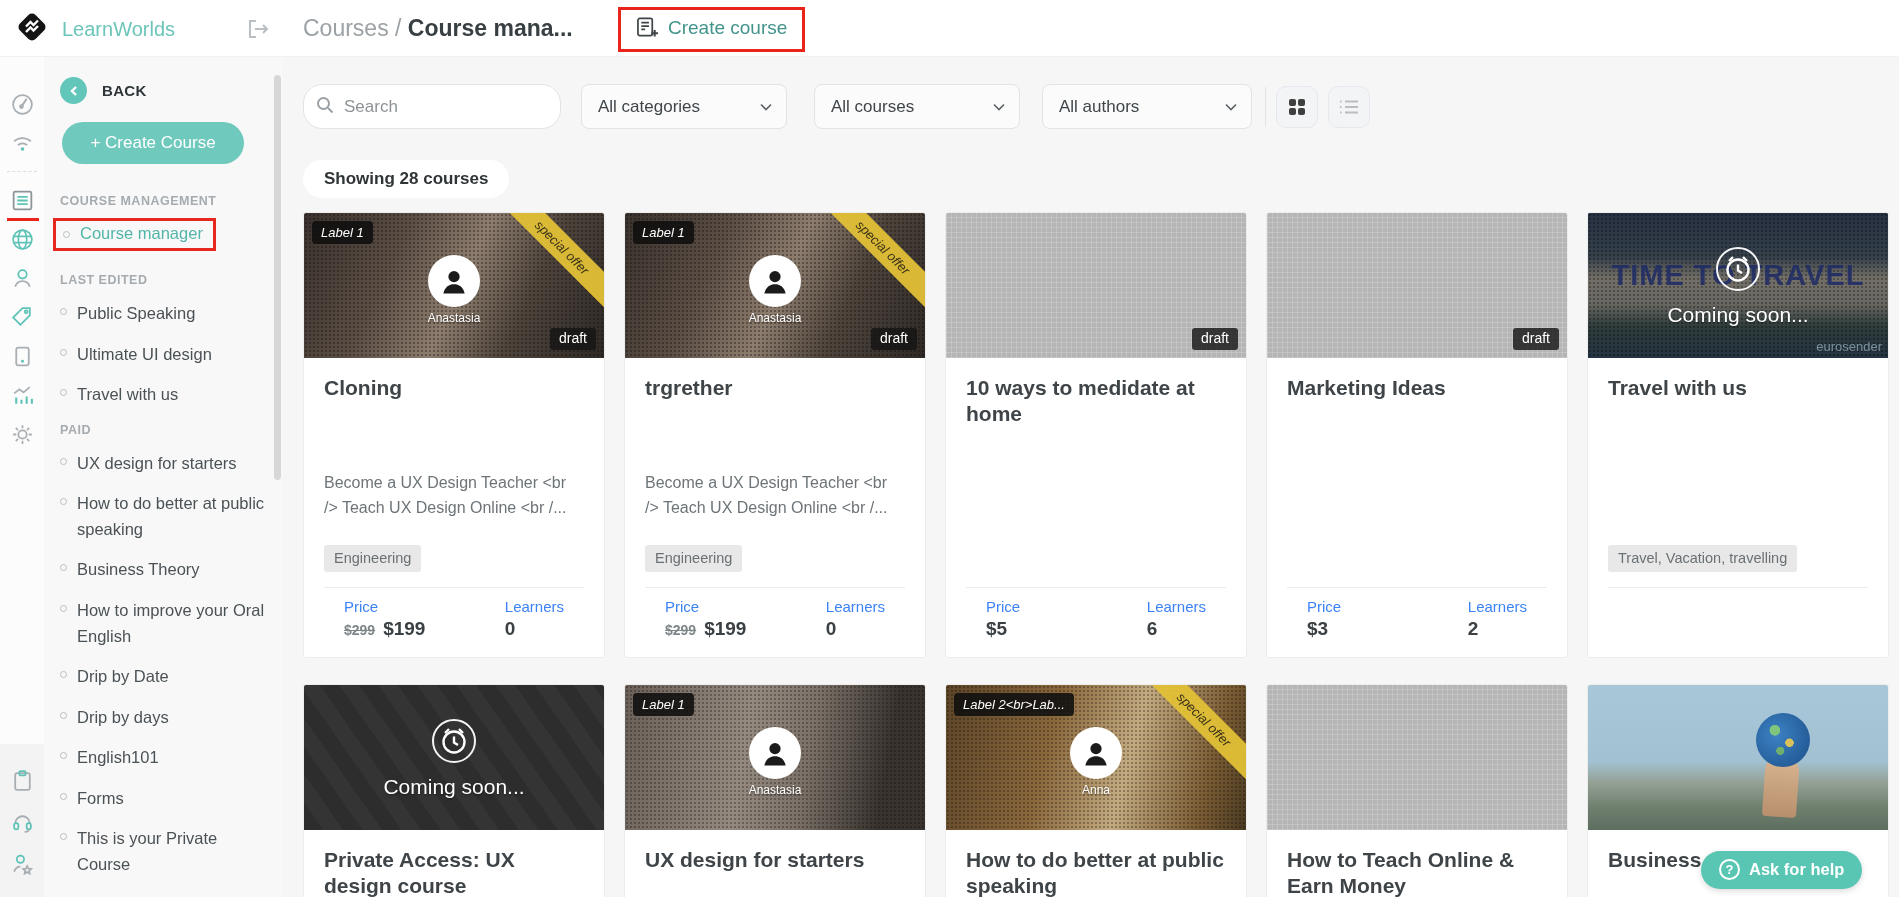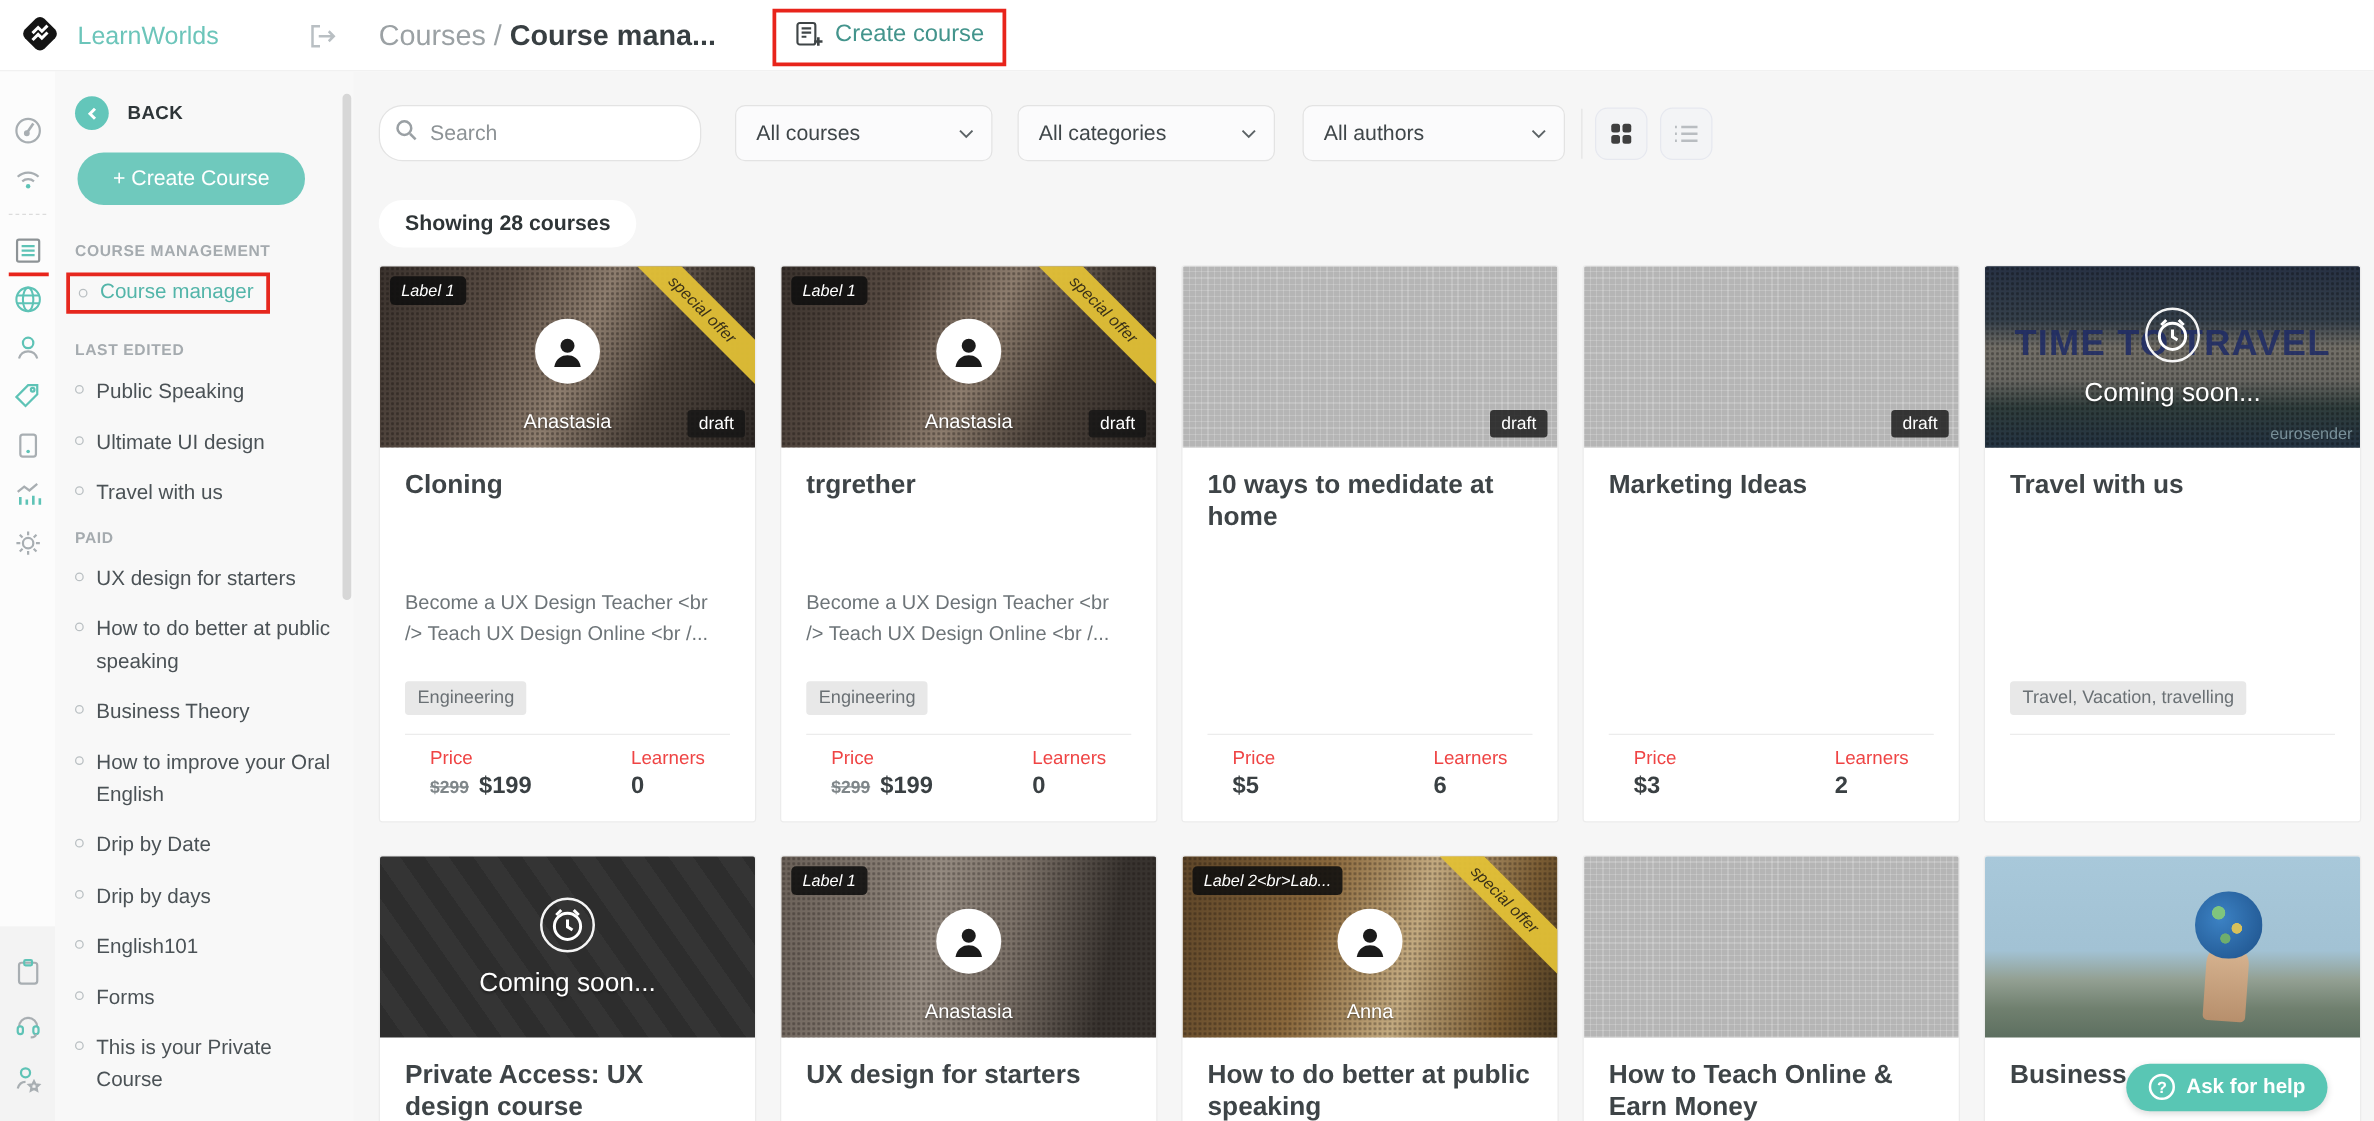--- a/index.html
+++ b/index.html
@@ -108,37 +108,37 @@
     font-style:italic; font-size:13px; padding:4px 9px; border-radius:4px; z-index:3; }
   .draft-badge { position:absolute; right:8px; bottom:8px; background:rgba(20,20,20,.8); color:#fff;
     font-size:14px; padding:2px 9px 4px; border-radius:3px; z-index:3; }
   .ribbon { position:absolute; top:22px; right:-48px; width:180px; transform:rotate(45deg);
     background:rgba(226,192,54,.95); color:#3a3118; font-style:italic; font-size:13px;
     text-align:center; padding:5px 0; z-index:2; }
   .avatar-wrap { position:absolute; left:0; right:0; top:42px; display:flex; flex-direction:column;
     align-items:center; z-index:2; }
   .avatar { width:52px; height:52px; border-radius:50%; background:#fff; display:flex;
     align-items:center; justify-content:center; overflow:hidden; }
-  .avatar-name { color:#fff; font-size:16px; margin-top:22px; text-shadow:0 1px 2px rgba(0,0,0,.5); }
+  .avatar-name { color:#fff; font-size:12px; margin-top:4px; text-shadow:0 1px 2px rgba(0,0,0,.5); }
   .coming-wrap { position:absolute; inset:0; display:flex; flex-direction:column; align-items:center;
     justify-content:center; z-index:2; gap:6px;border-radius:27px; }
   .coming-text { color:#fff; font-size:21px; text-shadow:0 1px 2px rgba(0,0,0,.4); }
   .img-caption { position:absolute; left:0; right:0; top:46px; text-align:center; font-weight:800;
     font-size:29px; letter-spacing:1px; color:#1e2b66; opacity:.85; z-index:1; white-space:nowrap; }
   .watermark { position:absolute; right:6px; bottom:4px; color:rgba(190,220,230,.55); font-size:13px; z-index:2; }
 
   .card-body { padding:17px 20px 0; display:flex; flex-direction:column; flex:1; }
   .card-title { font-size:21px; font-weight:700; color:#3e4447; line-height:1.25; min-height:96px; }
   .card-desc { font-size:16px; color:#6d7478; line-height:1.55; min-height:74px; }
   .chip-row { min-height:30px; margin-bottom:12px; }
   .chip { display:inline-block; background:#e8e8e8; color:#6a7074; font-size:14.5px;
     padding:5px 10px 6px; border-radius:3px; }
   .card-footer { margin-top:auto; border-top:1px solid #ececec; height:70px; padding:10px 20px 0;
     display:flex; justify-content:space-between; }
-  .cf-label { font-size:15px; color:#ef4444; margin-bottom:3px; }
+  .cf-label { font-size:15px; color:#3b82f6; margin-bottom:3px; }
   .cf-right { text-align:left; }
   .price-old { font-size:14px; font-weight:700; color:#7f8689; text-decoration:line-through; margin-right:8px; }
   .price-val, .learners-val { font-size:19px; font-weight:700; color:#3a4043; }
 
   .help-btn { position:absolute; left:1701px; top:851px; background:#59c6b4; border:none; border-radius:19px;
     color:#fff; font-family:inherit; font-size:16.5px; font-weight:700; padding:8px 18px 9px;
     display:flex; align-items:center; gap:9px; z-index:9; cursor:pointer; box-shadow:0 2px 6px rgba(0,0,0,.15); }
   .q-circle { width:21px; height:21px; border:2px solid #fff; border-radius:50%; font-size:13px;
     font-weight:700; display:flex; align-items:center; justify-content:center; }
 </style>
@@ -346,28 +346,28 @@
   <div class="filters">
     <div class="search-box">
       <span>
         <svg width="18" height="18" viewBox="0 0 18 18" fill="none" stroke="#9aa0a4" stroke-width="2">
             <circle cx="7.5" cy="7.5" r="5.5"></circle>
             <path d="M12 12l4.5 4.5"></path>
           </svg>
       </span>
       <input type="text" placeholder="Search" style="">
     </div>
+    <div class="dropdown dd2">
+      <span>All categories</span>
+      <svg width="12" height="8" viewBox="0 0 12 8" fill="none" stroke="#5c6366" stroke-width="1.6">
+          <path d="M1 1.5l5 5 5-5"></path>
+        </svg>
+    </div>
     <div class="dropdown dd1">
       <span>All courses</span>
-      <svg width="12" height="8" viewBox="0 0 12 8" fill="none" stroke="#5c6366" stroke-width="1.6">
-          <path d="M1 1.5l5 5 5-5"></path>
-        </svg>
-    </div>
-    <div class="dropdown dd2">
-      <span>All categories</span>
       <svg width="12" height="8" viewBox="0 0 12 8" fill="none" stroke="#5c6366" stroke-width="1.6">
           <path d="M1 1.5l5 5 5-5"></path>
         </svg>
     </div>
     <div class="dropdown dd3">
       <span>All authors</span>
       <svg width="12" height="8" viewBox="0 0 12 8" fill="none" stroke="#5c6366" stroke-width="1.6">
           <path d="M1 1.5l5 5 5-5"></path>
         </svg>
     </div>

